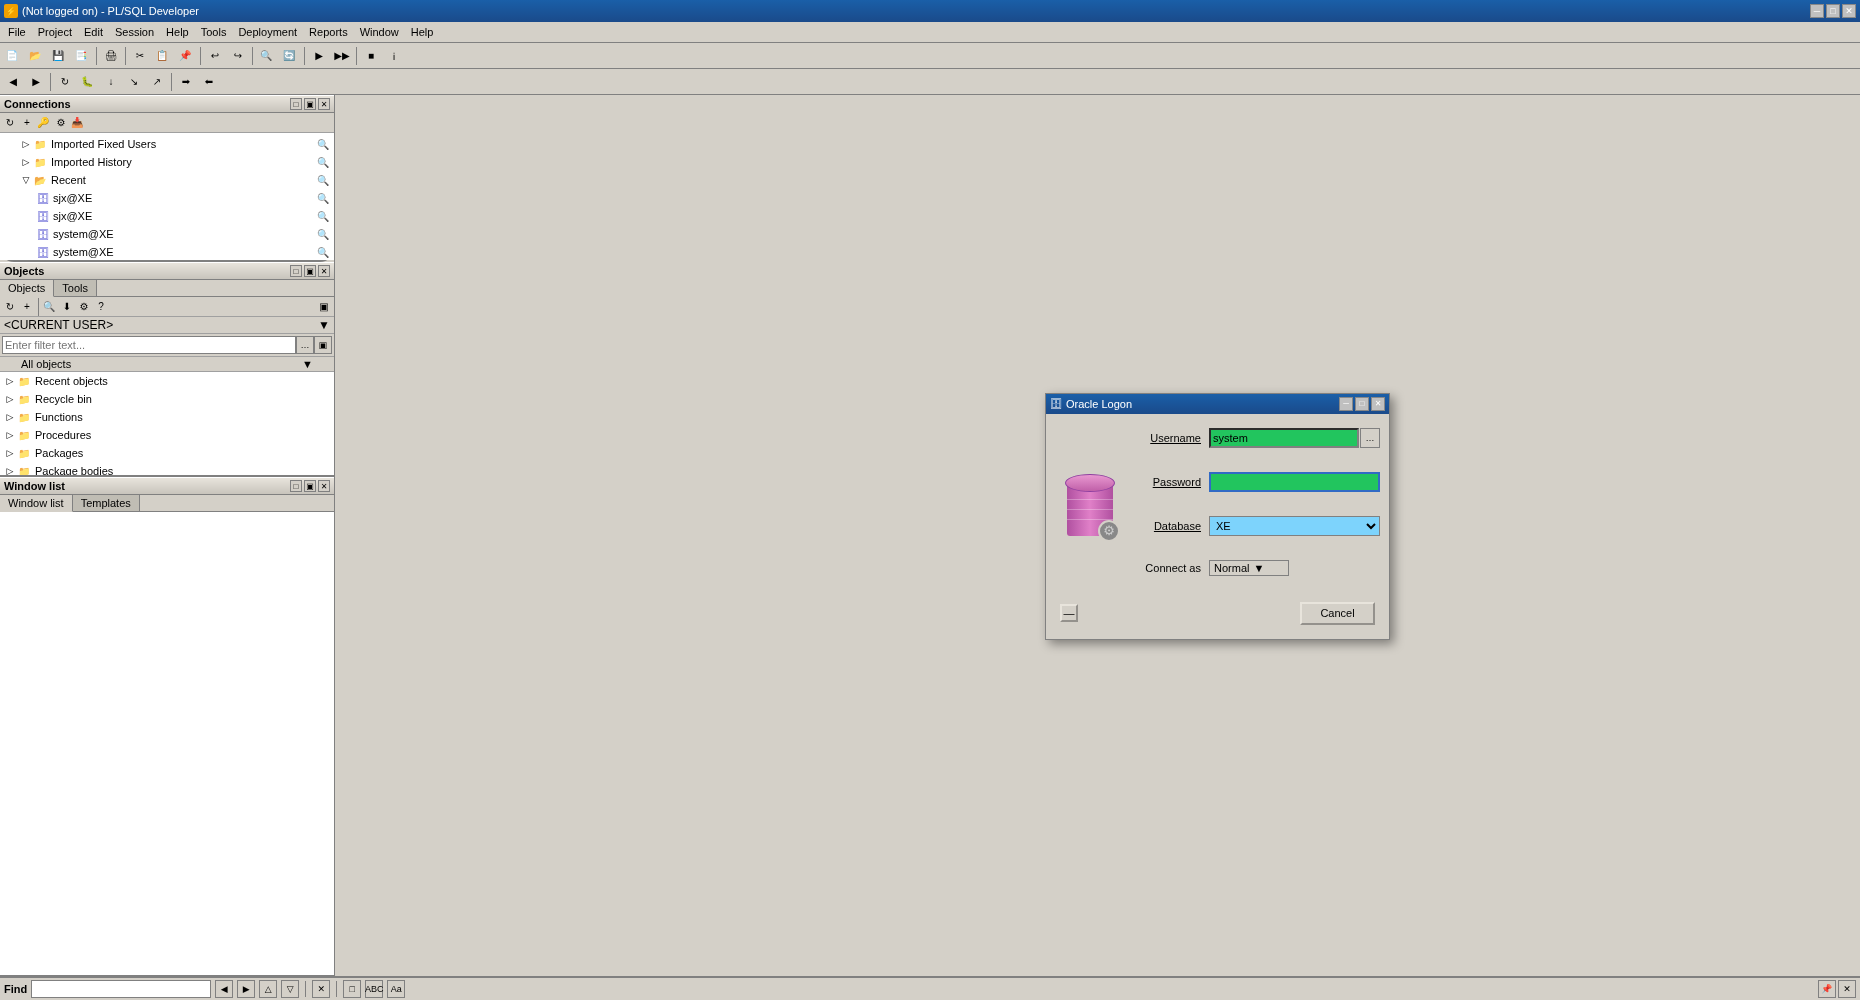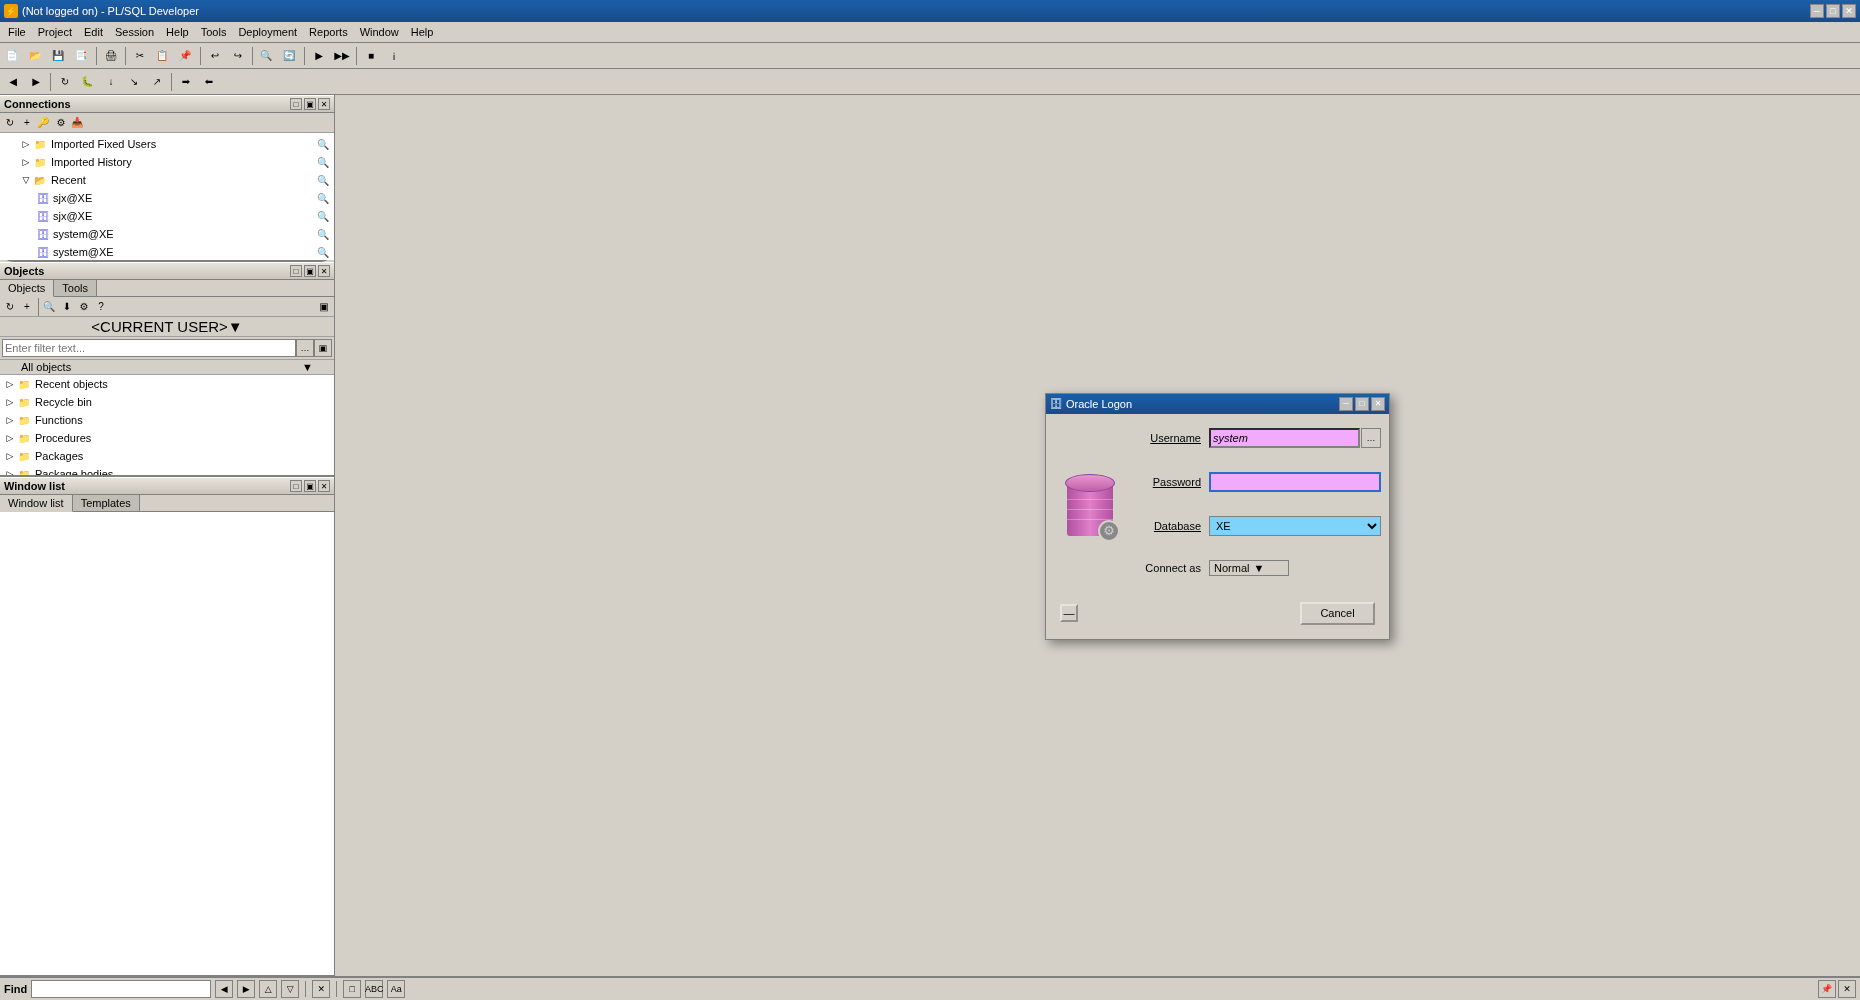--- a/index.html
+++ b/index.html
@@ -271,24 +271,24 @@
       display: flex;
       align-items: center;
       justify-content: center;
     }
 
     .user-dropdown {
       background: #d4d0c8;
       border-bottom: 1px solid #a0a0a0;
       display: flex;
       align-items: center;
-      justify-content: center;
+      justify-content: space-between;
       padding: 1px 4px;
       cursor: pointer;
-      font-size: 15px;
+      font-size: 12px;
     }
 
     .all-objects-header {
       background: #d4d0c8;
       border-bottom: 1px solid #a0a0a0;
       display: flex;
       align-items: center;
       justify-content: space-between;
       padding: 1px 21px;
       cursor: pointer;
@@ -436,24 +436,23 @@
       text-align: right;
       padding-right: 8px;
     }
     .form-label.underlined {
       text-decoration: underline;
     }
     .form-input {
       flex: 1;
       height: 20px;
       border: 2px inset #808080;
-      background: #f0abfc;
+      background: #22c55e;
       padding: 0 2px;
       font-size: 11px;
-      font-style: italic;
     }
     .form-input.focused {
       border: 2px solid #316ac5;
     }
     .form-input-btn {
       width: 20px;
       height: 20px;
       background: #d4d0c8;
       border: 1px solid #808080;
       cursor: pointer;

